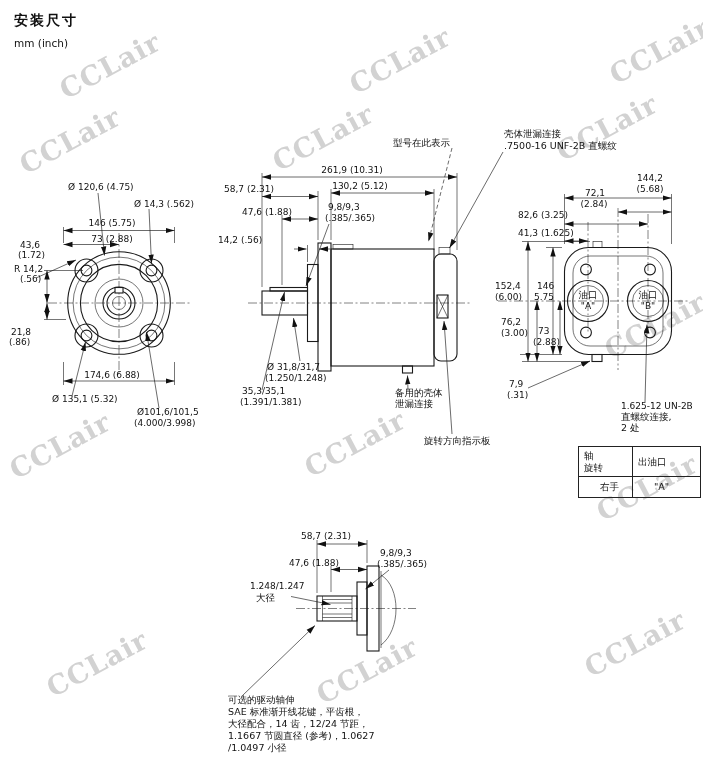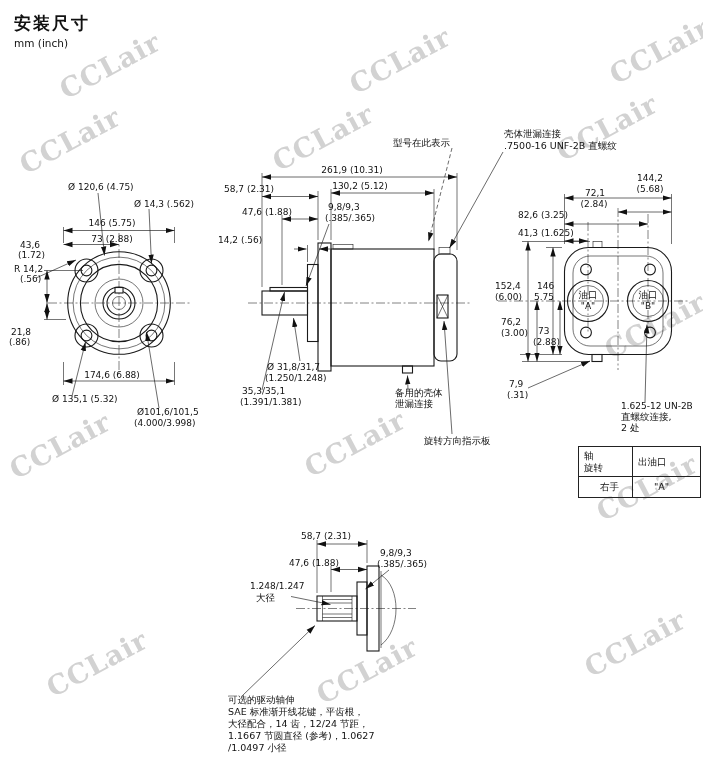--- a/index.html
+++ b/index.html
@@ -7,21 +7,21 @@
   body {
     width:703px; height:764px; position:relative; overflow:hidden;
     font-family:"DejaVu Sans","Liberation Sans",sans-serif; color:#111;
   }
   .watermark {
     position:absolute; z-index:1; color:#d2d2d2;
     font-family:"DejaVu Serif","Liberation Serif",serif;
     font-weight:bold; font-size:27px; letter-spacing:1px;
     transform:rotate(-28deg); white-space:nowrap; user-select:none;
   }
-  #title { position:absolute; z-index:4; left:14px; top:12px; font-size:17px; font-weight:bold; letter-spacing:2px; }
+  #title { position:absolute; z-index:4; left:14px; top:12px; font-size:14px; font-weight:bold; letter-spacing:2px; }
   #subtitle { position:absolute; z-index:4; left:14px; top:37px; font-size:10.5px; font-weight:normal; }
   svg.drawing { position:absolute; left:0; top:0; z-index:2; }
   
   .ol { fill:none; stroke:#1a1a1a; stroke-width:1.1; }
   .olw { fill:#ffffff; stroke:#1a1a1a; stroke-width:1.1; }
   .tn { fill:none; stroke:#1a1a1a; stroke-width:0.6; }
   .cl { fill:none; stroke:#1a1a1a; stroke-width:0.55; stroke-dasharray:9 2.5 2 2.5; }
   .dm { fill:none; stroke:#1a1a1a; stroke-width:0.65; }
   .dash { stroke-dasharray:4 2.5; }
   svg text { font-size:9px; fill:#111; font-family:"DejaVu Sans","Liberation Sans",sans-serif; }

